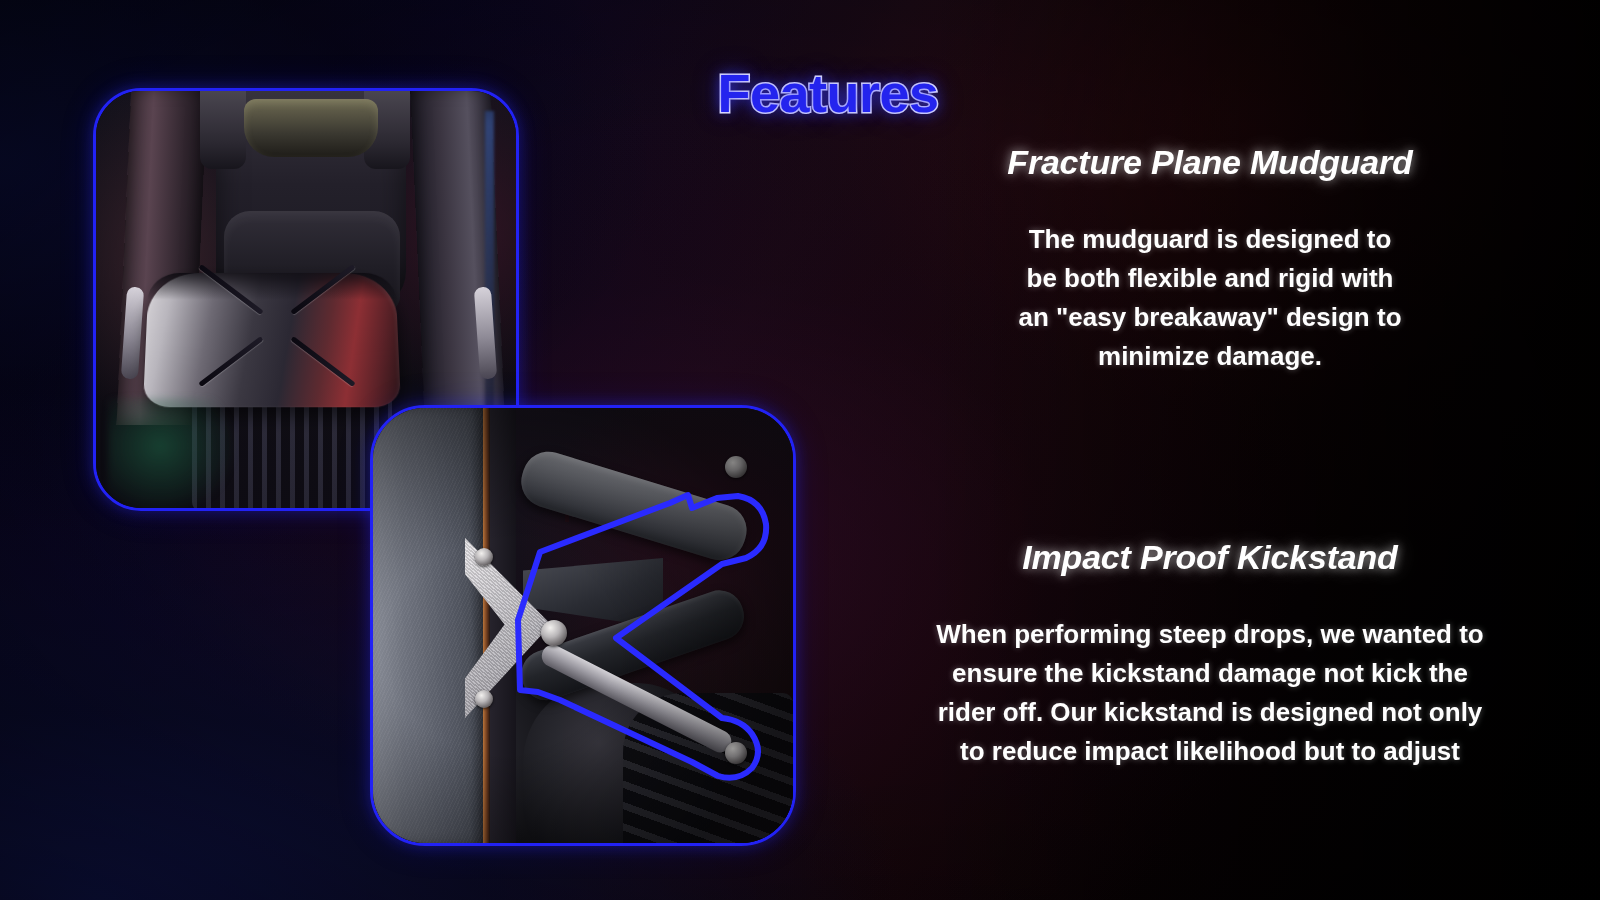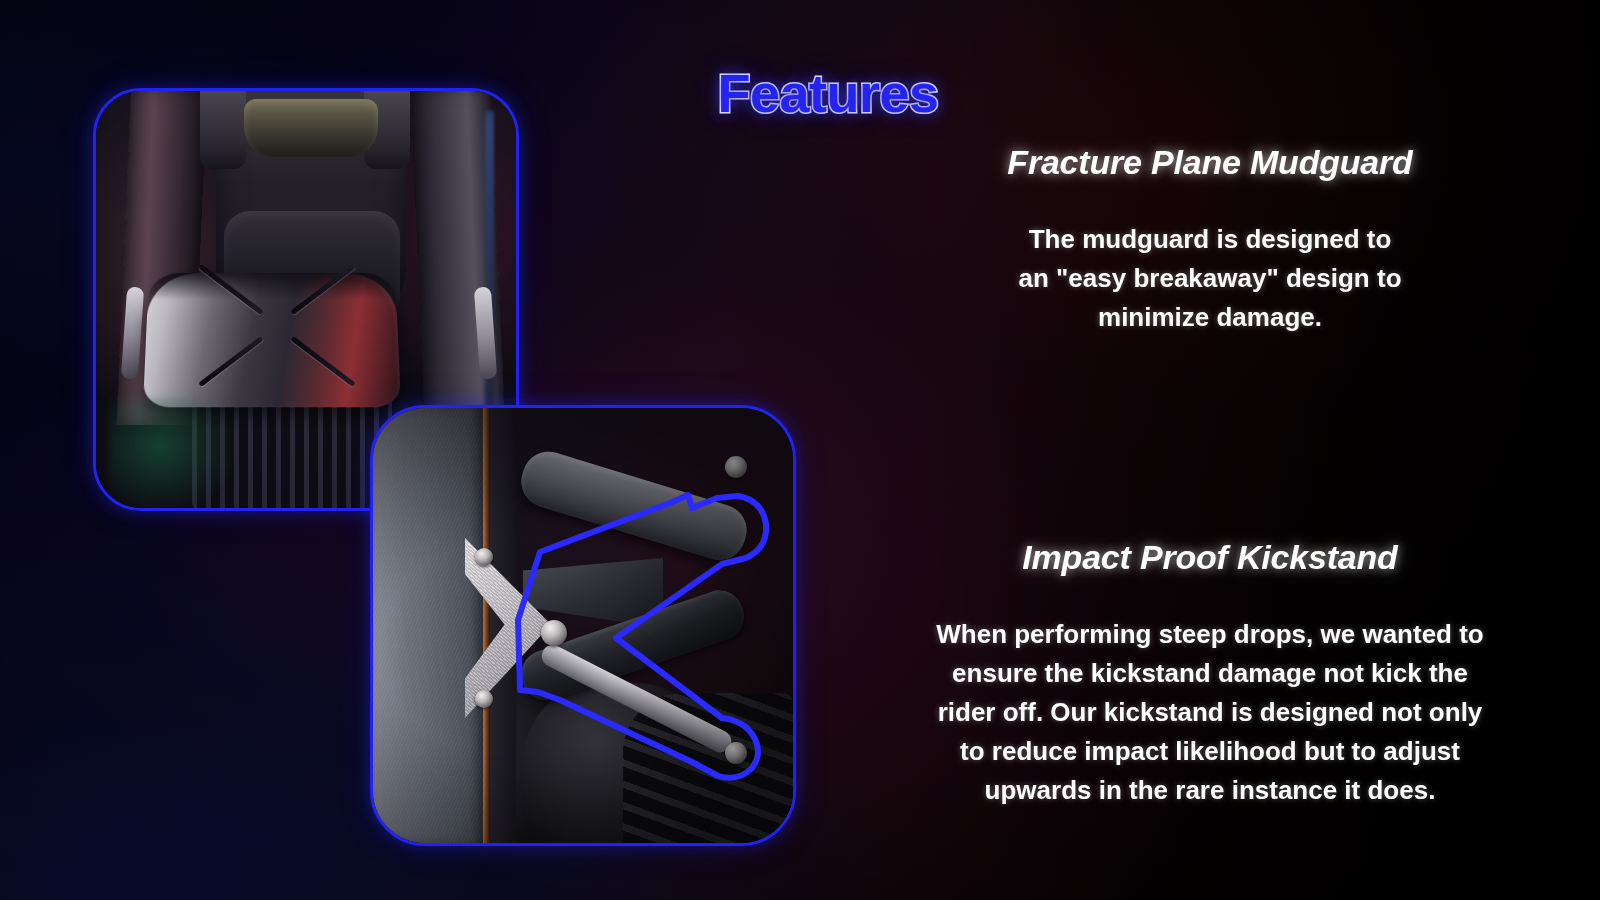--- a/index.html
+++ b/index.html
@@ -373,29 +373,29 @@
              L 190 300
              L 168 292
              L 150 290
              Z" fill="none" stroke="#2a2aff" stroke-width="6" stroke-linejoin="round" stroke-linecap="round"></path>
   </svg>
 
   <div class="feature-block block-mudguard">
     <h2 class="feature-title">Fracture Plane Mudguard</h2>
     <p class="feature-body">
       <span class="ln">The mudguard is designed to</span>
+      <span class="ln">be both flexible and rigid with</span>
       <span class="ln">an "easy breakaway" design to</span>
       <span class="ln">minimize damage.</span>
     </p>
   </div>
 
   <div class="feature-block block-kickstand">
     <h2 class="feature-title">Impact Proof Kickstand</h2>
     <p class="feature-body">
       <span class="ln">When performing steep drops, we wanted to</span>
       <span class="ln">ensure the kickstand damage not kick the</span>
       <span class="ln">rider off. Our kickstand is designed not only</span>
       <span class="ln">to reduce impact likelihood but to adjust</span>
-      <span class="ln">upwards in the rare instance it does.</span>
     </p>
   </div>
 
 </div>
 
 </body></html>

